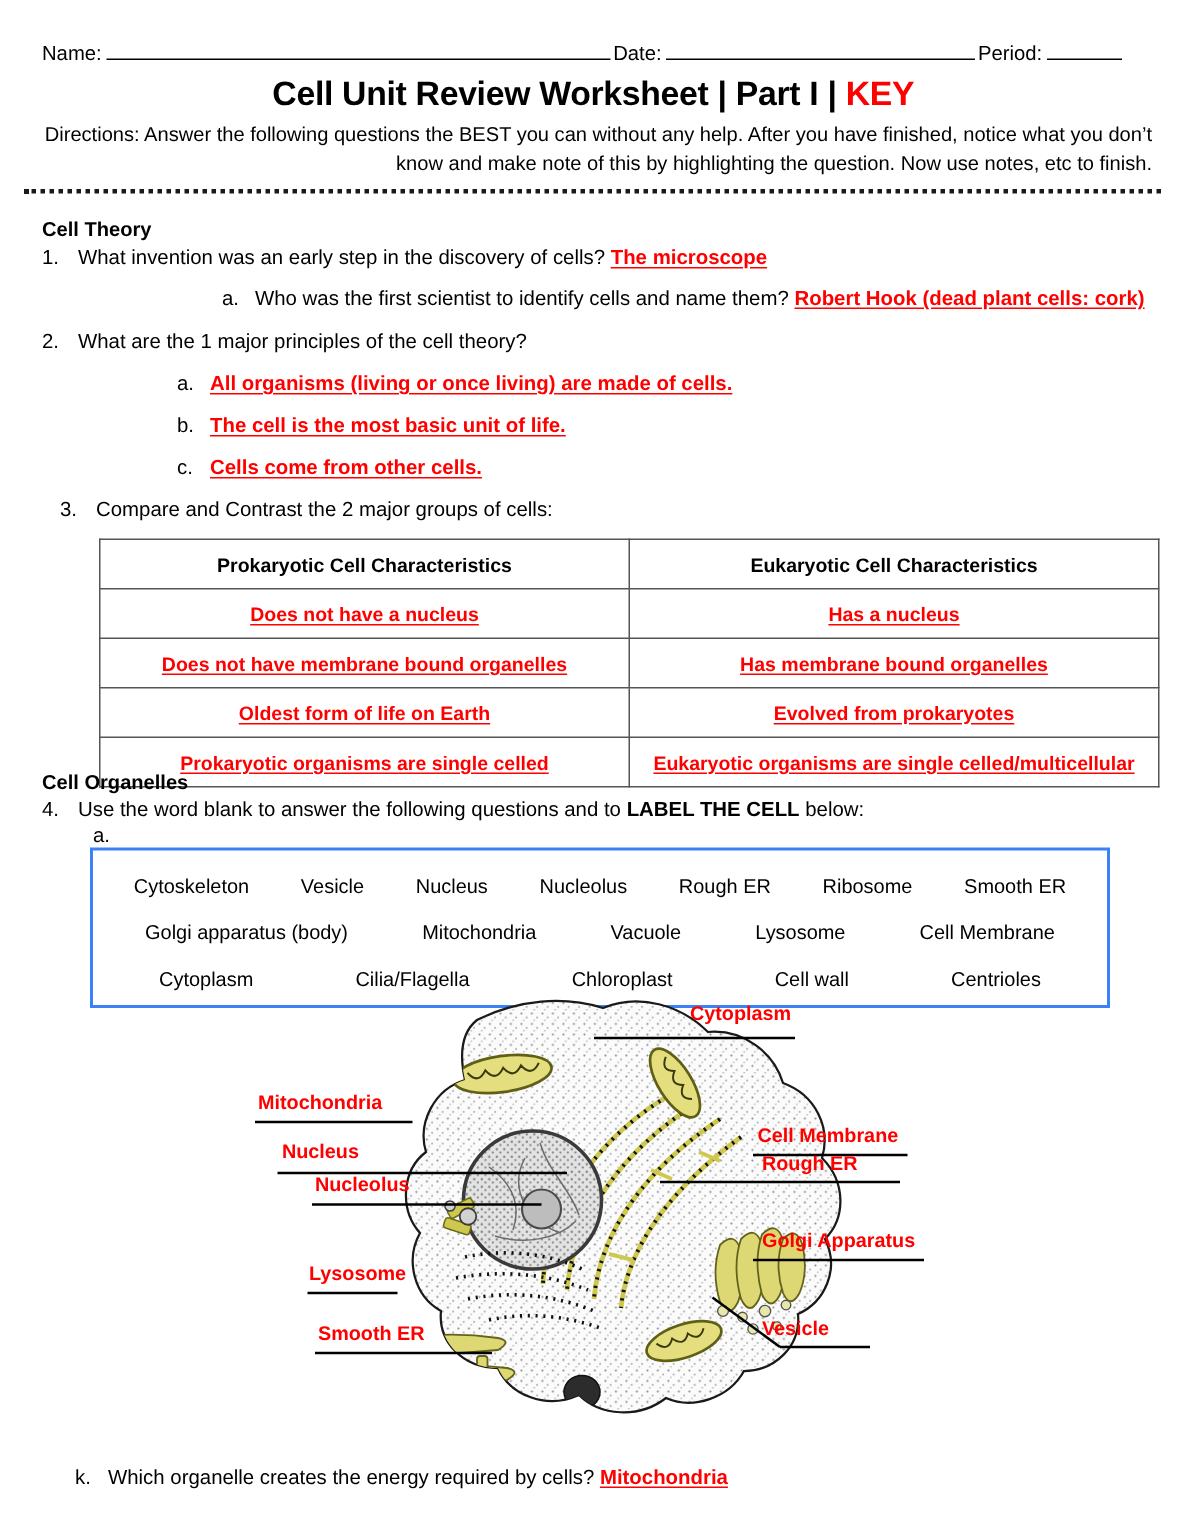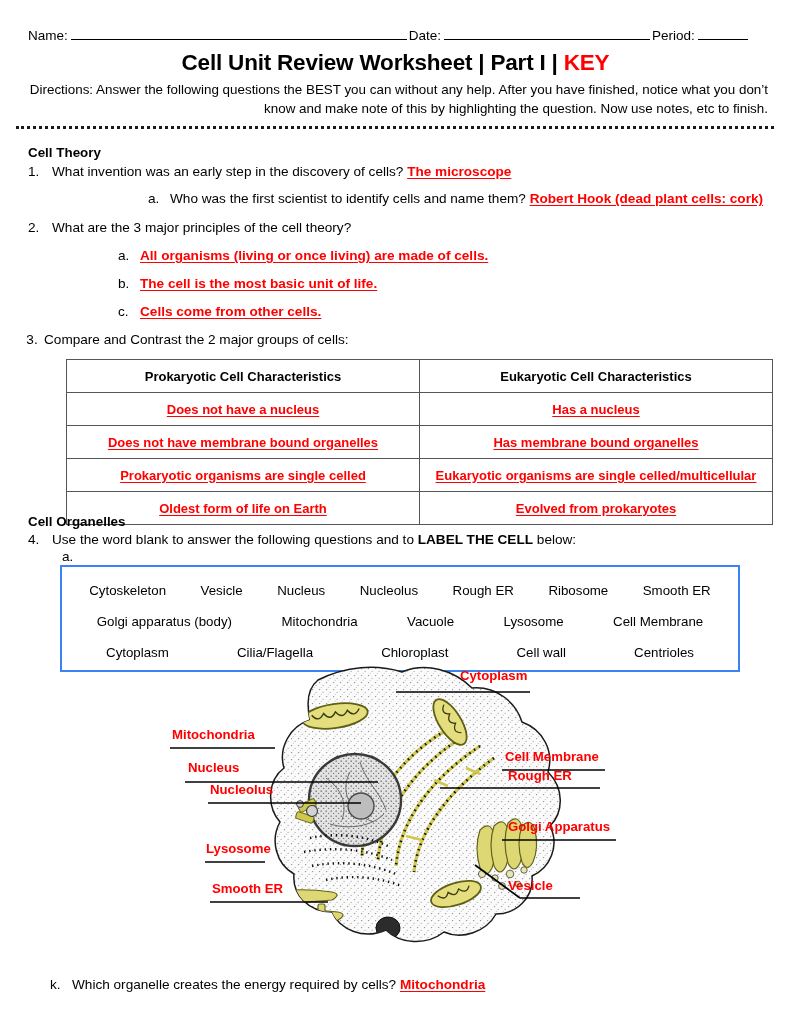--- a/index.html
+++ b/index.html
@@ -178,60 +178,60 @@
     <span class="num">1.</span><span>What invention was an early step in the discovery of cells?</span>
     <span class="ans">The microscope</span>
   </div>
 
   <div class="qline" style="top:191px; left:100px;margin-left:48px;">
     <span class="sub">a.</span><span>Who was the first scientist to identify cells and name them?</span>
     <span class="ans">Robert Hook (dead plant cells: cork)</span>
   </div>
 
   <div class="qline" style="top:220px; left:28px;">
-    <span class="num">2.</span><span>What are the 3 major principles of the cell theory?</span>
+    <span class="num">2.</span><span>What are the 1 major principles of the cell theory?</span>
   </div>
 
   <div class="qline" style="top:248px; left:118px;">
     <span class="sub">a.</span><span class="ans">All organisms (living or once living) are made of cells.</span>
   </div>
 
   <div class="qline" style="top:276px; left:118px;">
     <span class="sub">b.</span><span class="ans">The cell is the most basic unit of life.</span>
   </div>
 
   <div class="qline" style="top:304px; left:118px;">
     <span class="sub">c.</span><span class="ans">Cells come from other cells.</span>
   </div>
 
-  <div class="qline" style="top:332px; left:20px;text-align:center;">
+  <div class="qline" style="top:332px; left:40px;">
     <span class="num">3.</span><span>Compare and Contrast the 2 major groups of cells:</span>
   </div>
 
   <table class="cmp-table">
     <tbody>
       <tr>
         <td class="hd">Prokaryotic Cell Characteristics</td>
         <td class="hd">Eukaryotic Cell Characteristics</td>
       </tr>
       <tr>
         <td class="ansc"><span>Does not have a  nucleus</span></td>
         <td class="ansc"><span>Has a nucleus</span></td>
       </tr>
       <tr>
         <td class="ansc"><span>Does not have membrane bound organelles</span></td>
         <td class="ansc"><span>Has membrane bound organelles</span></td>
       </tr>
       <tr>
+        <td class="ansc"><span>Oldest form of life on Earth</span></td>
+        <td class="ansc"><span>Evolved from prokaryotes</span></td>
+      </tr>
+      <tr>
         <td class="ansc"><span>Prokaryotic organisms are single celled</span></td>
         <td class="ansc"><span>Eukaryotic organisms are single celled/multicellular</span></td>
-      </tr>
-      <tr>
-        <td class="ansc"><span>Oldest form of life on Earth</span></td>
-        <td class="ansc"><span>Evolved from prokaryotes</span></td>
       </tr>
     </tbody>
   </table>
 
   <div class="h-sec" style="top:514px; left:28px;">Cell Organelles</div>
 
   <div class="qline" style="top:532px; left:28px;">
     <span class="num">4.</span><span>Use the word blank to answer the following questions and to </span><b>LABEL THE CELL</b><span> below:</span>
   </div>
 

